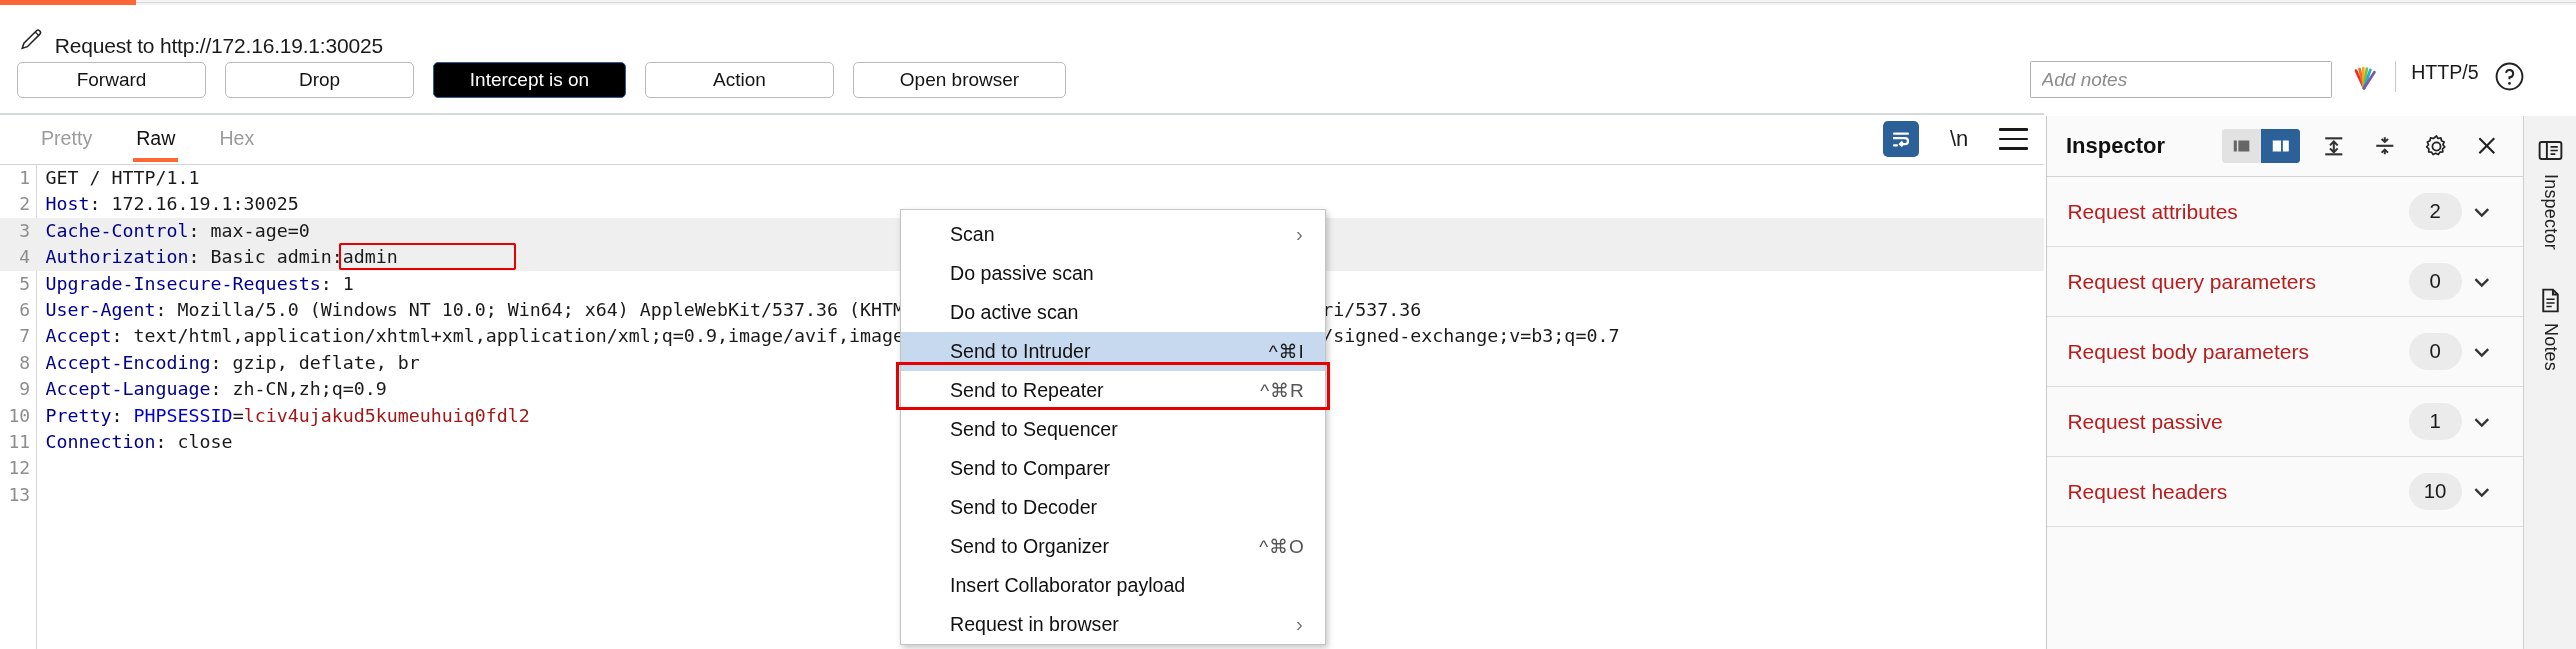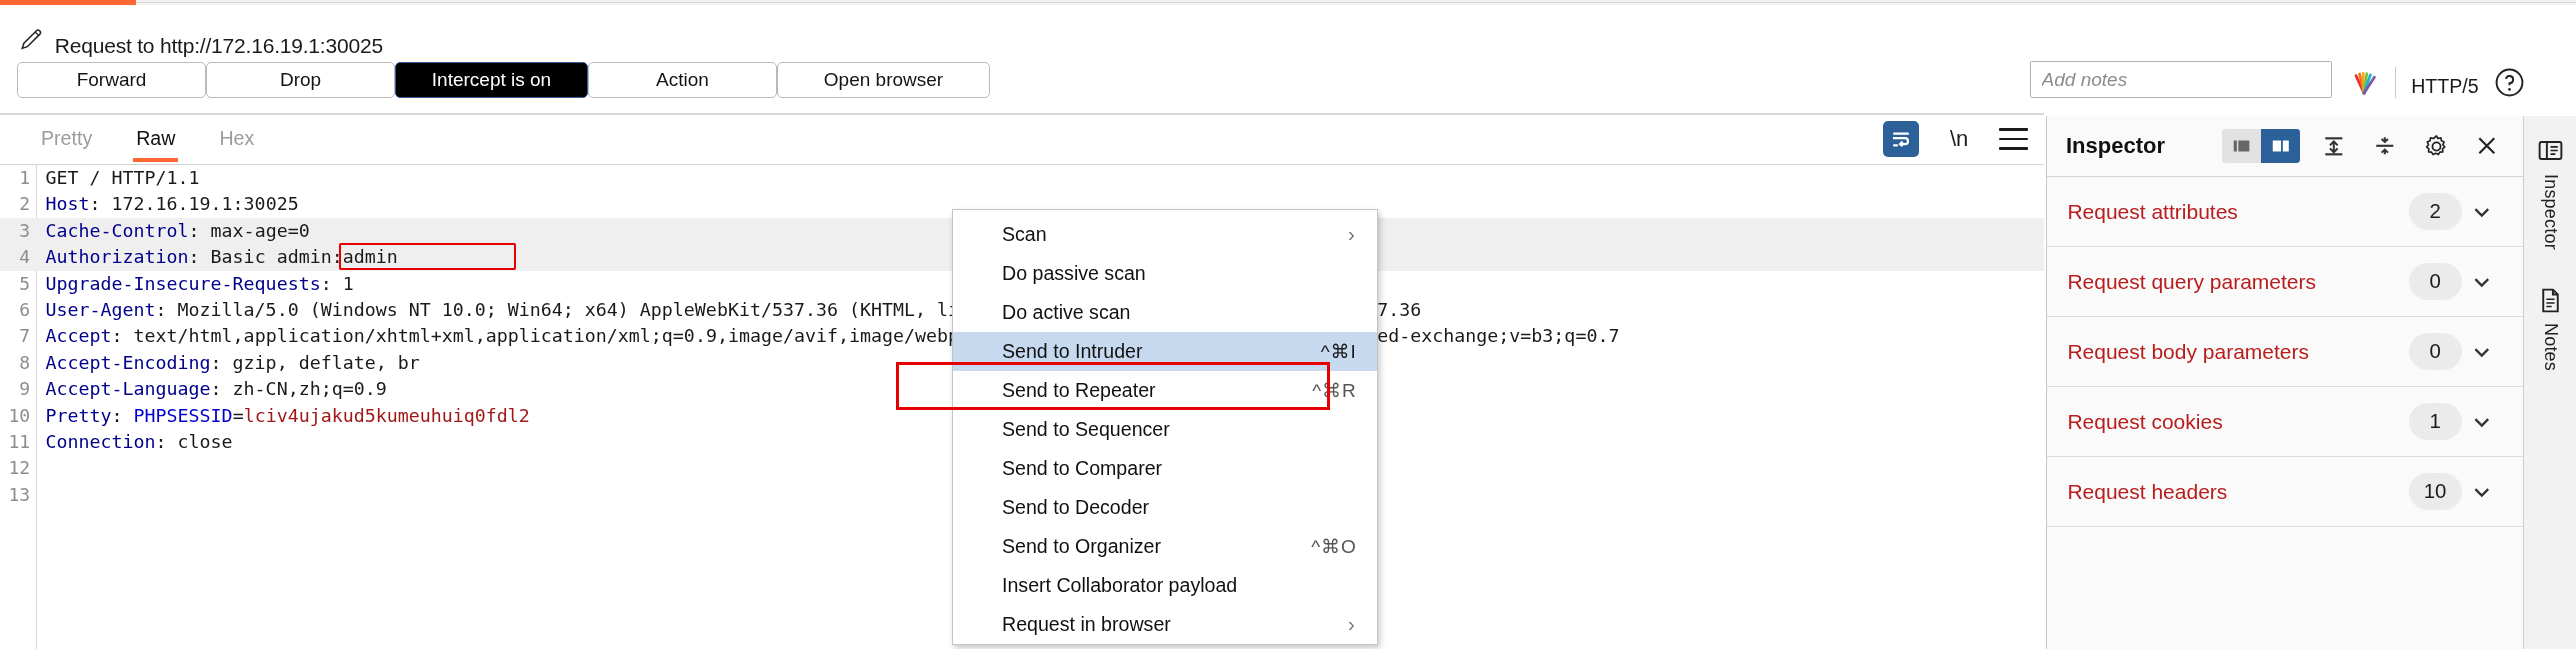--- a/index.html
+++ b/index.html
@@ -15,34 +15,34 @@
   .top-accent-bar { position:absolute; top:0; left:0; width:2576px; height:5.1px; background:#f3f3f3; }
   .top-accent-bar .rest { position:absolute; top:1.7px; left:0; width:2576px; height:1.7px; background:#d8d8d8; }
   .top-accent-bar .fill2 { position:absolute; top:0; left:0; width:136px; height:5.1px; background:#ff6633; }
 
   
   .req-title-row { position:absolute; top:19px; left:19px; display:flex; align-items:center; gap:10.2px; }
   .pencil-icon { width:25.6px; height:25.6px; display:block; }
   .req-title-text { font-size:21px; color:#1a1a1a; letter-spacing:-0.2px;margin-top:15px; }
 
   
-  .action-row { position:absolute; top:62px; left:17px; display:flex; align-items:center; }
+  .action-row { position:absolute; top:62px; left:17px; display:flex; gap:19px; align-items:center; }
   .btn {
     height:36px; border:0.9px solid #b9b9b9; border-radius:5.1px; background:#fff;
     font-size:19px; color:#141414; display:flex; align-items:center; justify-content:center;
     padding:0 15.3px; cursor:pointer; font-family:"Liberation Sans", sans-serif;
   }
   .btn.w-forward { width:189px; }
   .btn.w-drop { width:189px; }
   .btn.primary { background:#000000; border-color:#2b6098; color:#fff; width:193px; }
   .btn.w-action { width:189px; }
   .btn.w-openbrowser { width:213px; }
 
   
-  .notes-wrap { position:absolute; top:61px; right:51px; display:flex; align-items:flex-end; gap:15.3px; }
+  .notes-wrap { position:absolute; top:61px; right:51px; display:flex; align-items:flex-start; gap:15.3px; }
   .notes-input {
     width:302px; height:37px; border:0.9px solid #b0b0b0; background:#fff;
     font-style:italic; font-size:19px; color:#8c8c8c; padding:0 10.2px;
     font-family:"Liberation Sans", sans-serif; border-radius:1.7px;
   }
   .notes-input::placeholder { color:#8c8c8c; font-style:italic; }
   .burp-logo { width:32px; height:32px; display:block; }
   .vdiv { width:0.9px; height:31px; background:#c9c9c9; }
   .http-ver { font-size:19.6px; color:#1a1a1a; }
   .help-icon { width:31px; height:31px; display:block; }
@@ -89,21 +89,21 @@
   .cookieval { color:#a01818; }
   .cookiename { color:#0000cc; }
 
   .hl-box {
     position:absolute; border:2.6px solid #e60000; border-radius:1.7px;
     pointer-events:none;
   }
 
   
   .ctx-menu {
-    position:absolute; top:209px; left:952px; width:426px;
+    position:absolute; top:209px; left:900px; width:426px;
     background:#ffffff; border:0.9px solid #c4c4c4;
     box-shadow: 1.7px 2.6px 6px rgba(0,0,0,0.22);
     padding:5.1px 0 0 0; z-index:30;
   }
   .ctx-item {
     height:39px; display:flex; align-items:center; padding:0 13.6px 0 49px;
     font-size:19.6px; color:#111; position:relative; cursor:pointer;
     font-family:"Liberation Sans", sans-serif;
   }
   .ctx-item.selected { background:#c6d9ef; }
@@ -361,21 +361,21 @@
         <div class="insp-row">
           <span class="insp-row-label">Request body parameters</span>
           <span class="insp-count">0</span>
           <span class="insp-chev">
             <svg viewBox="0 0 24 24" width="25.6" height="25.6">
               <path d="M6 9.5 L12 15.5 L18 9.5" fill="none" stroke="#333" stroke-width="2.2"></path>
             </svg>
           </span>
         </div>
         <div class="insp-row">
-          <span class="insp-row-label">Request cookies</span>
+          <span class="insp-row-label">Request passive</span>
           <span class="insp-count">1</span>
           <span class="insp-chev">
             <svg viewBox="0 0 24 24" width="25.6" height="25.6">
               <path d="M6 9.5 L12 15.5 L18 9.5" fill="none" stroke="#333" stroke-width="2.2"></path>
             </svg>
           </span>
         </div>
         <div class="insp-row">
           <span class="insp-row-label">Request headers</span>
           <span class="insp-count">10</span>

